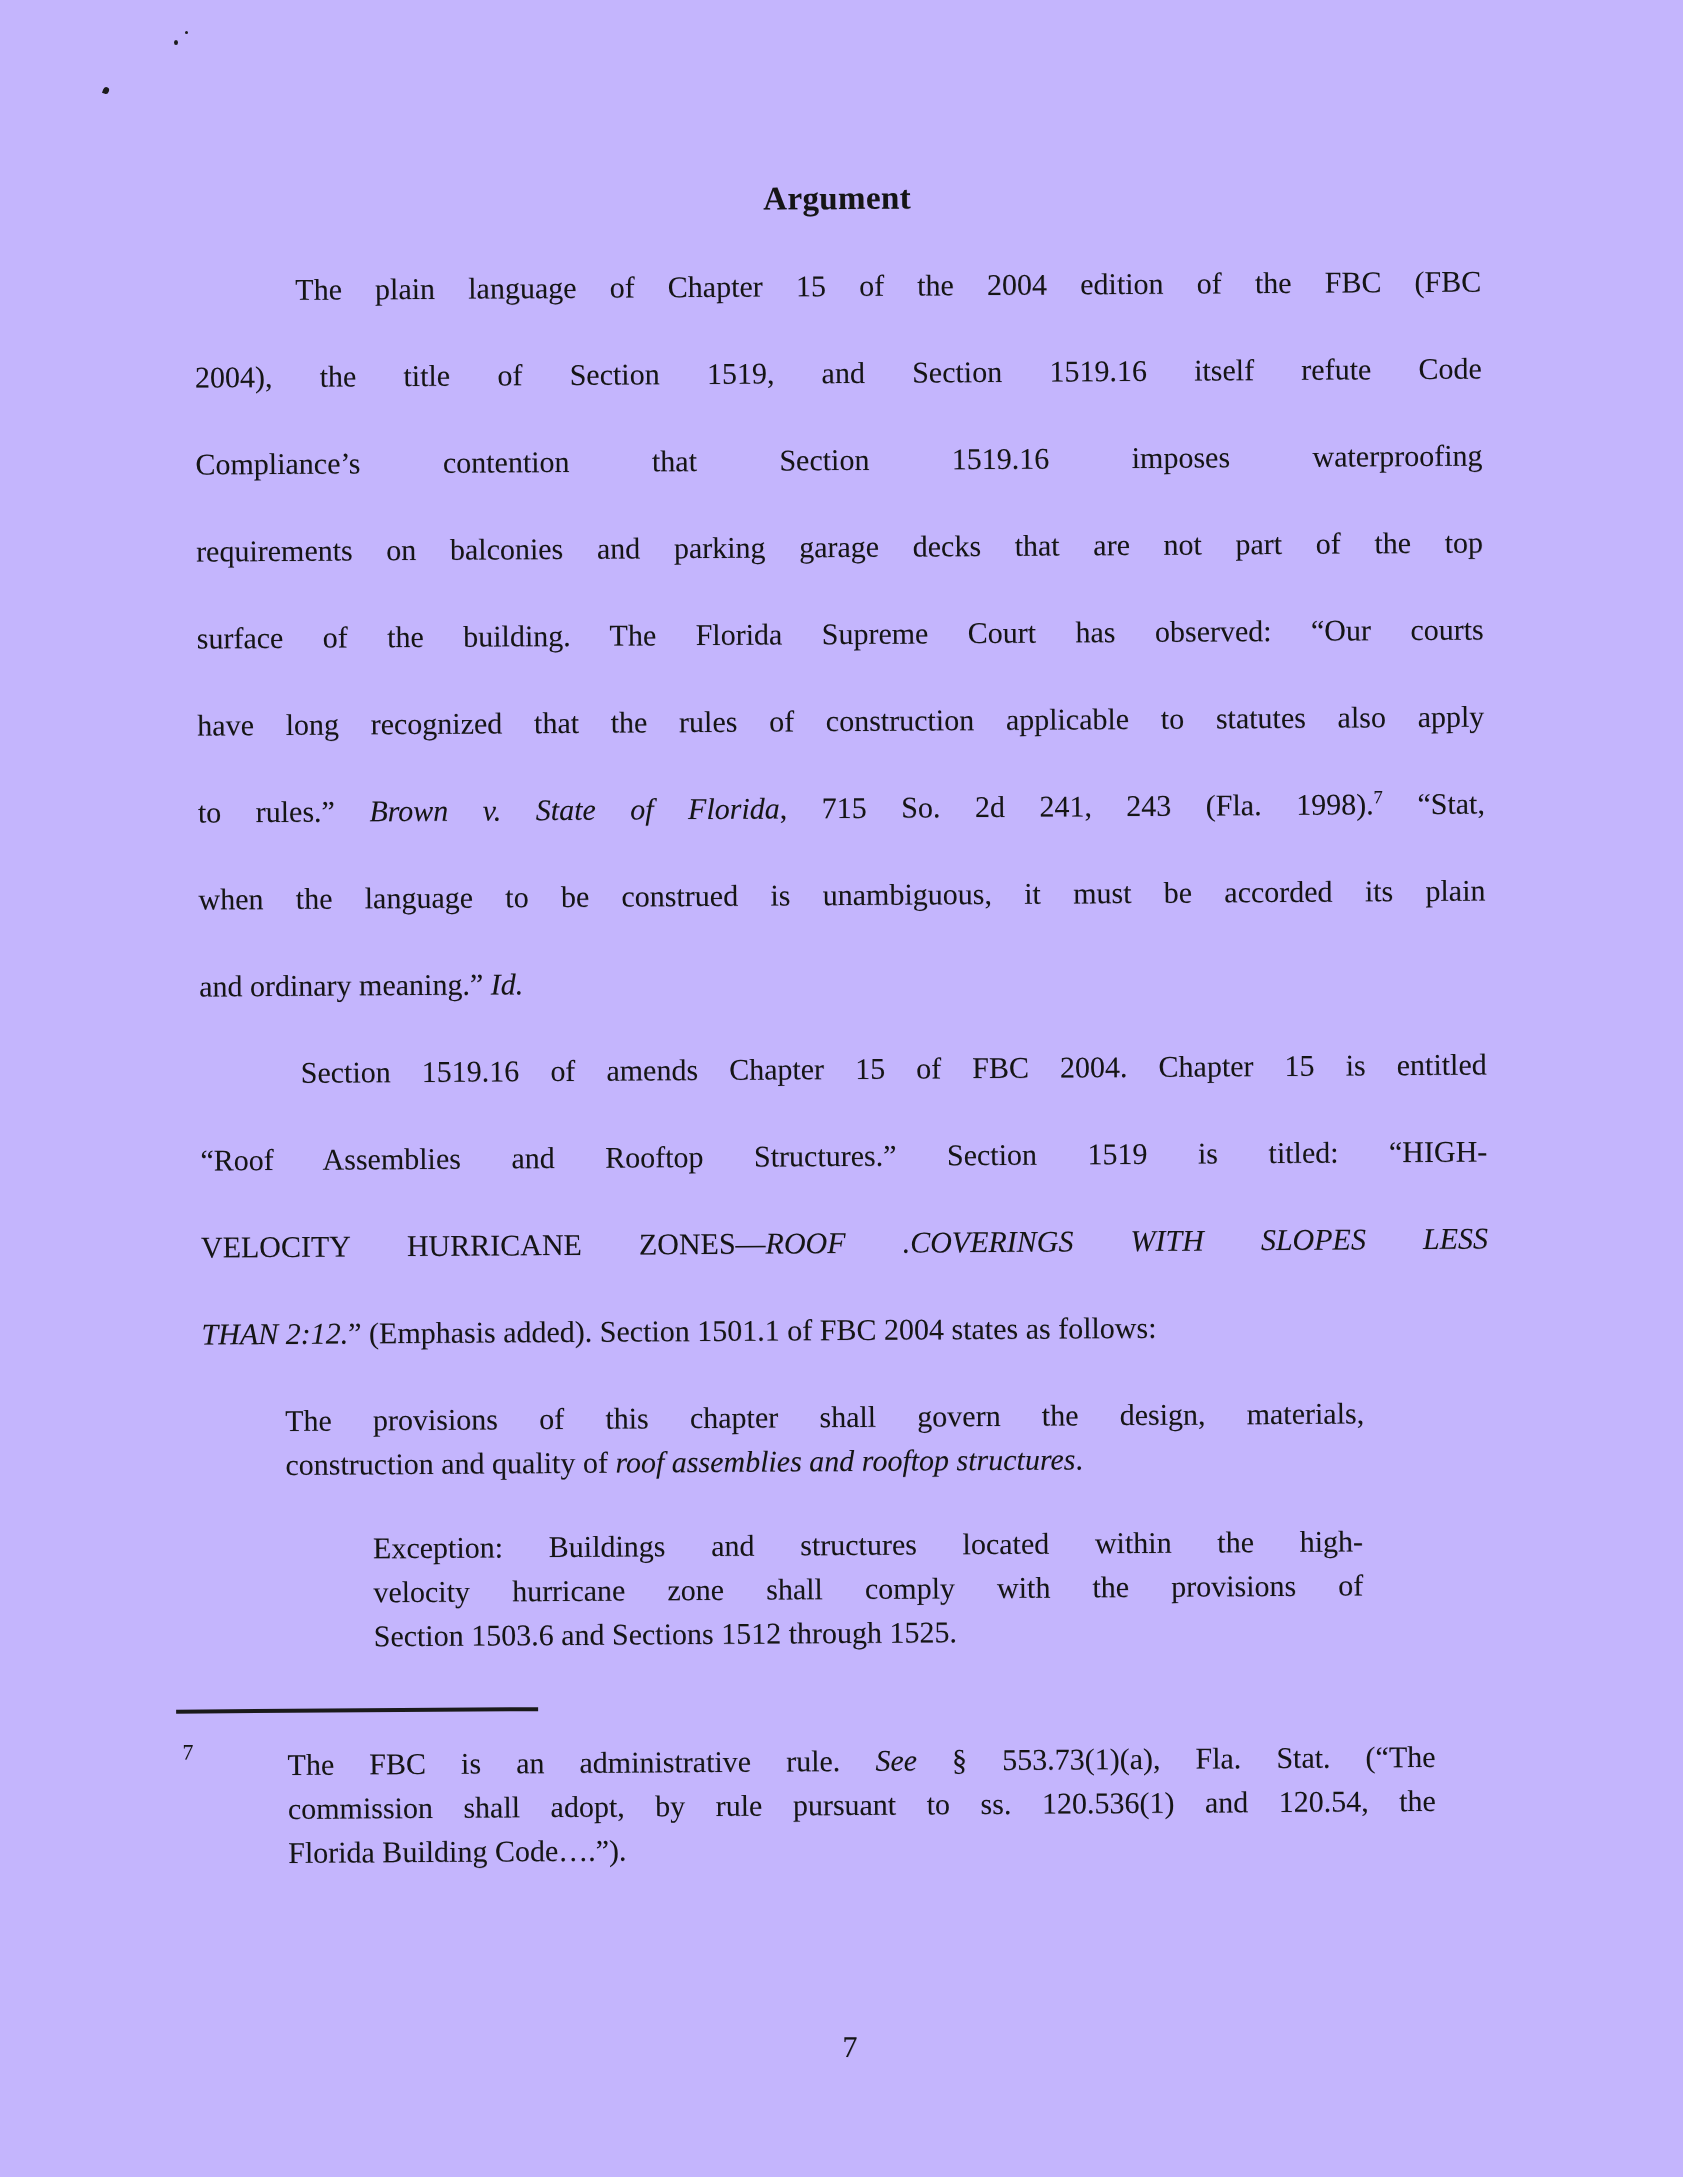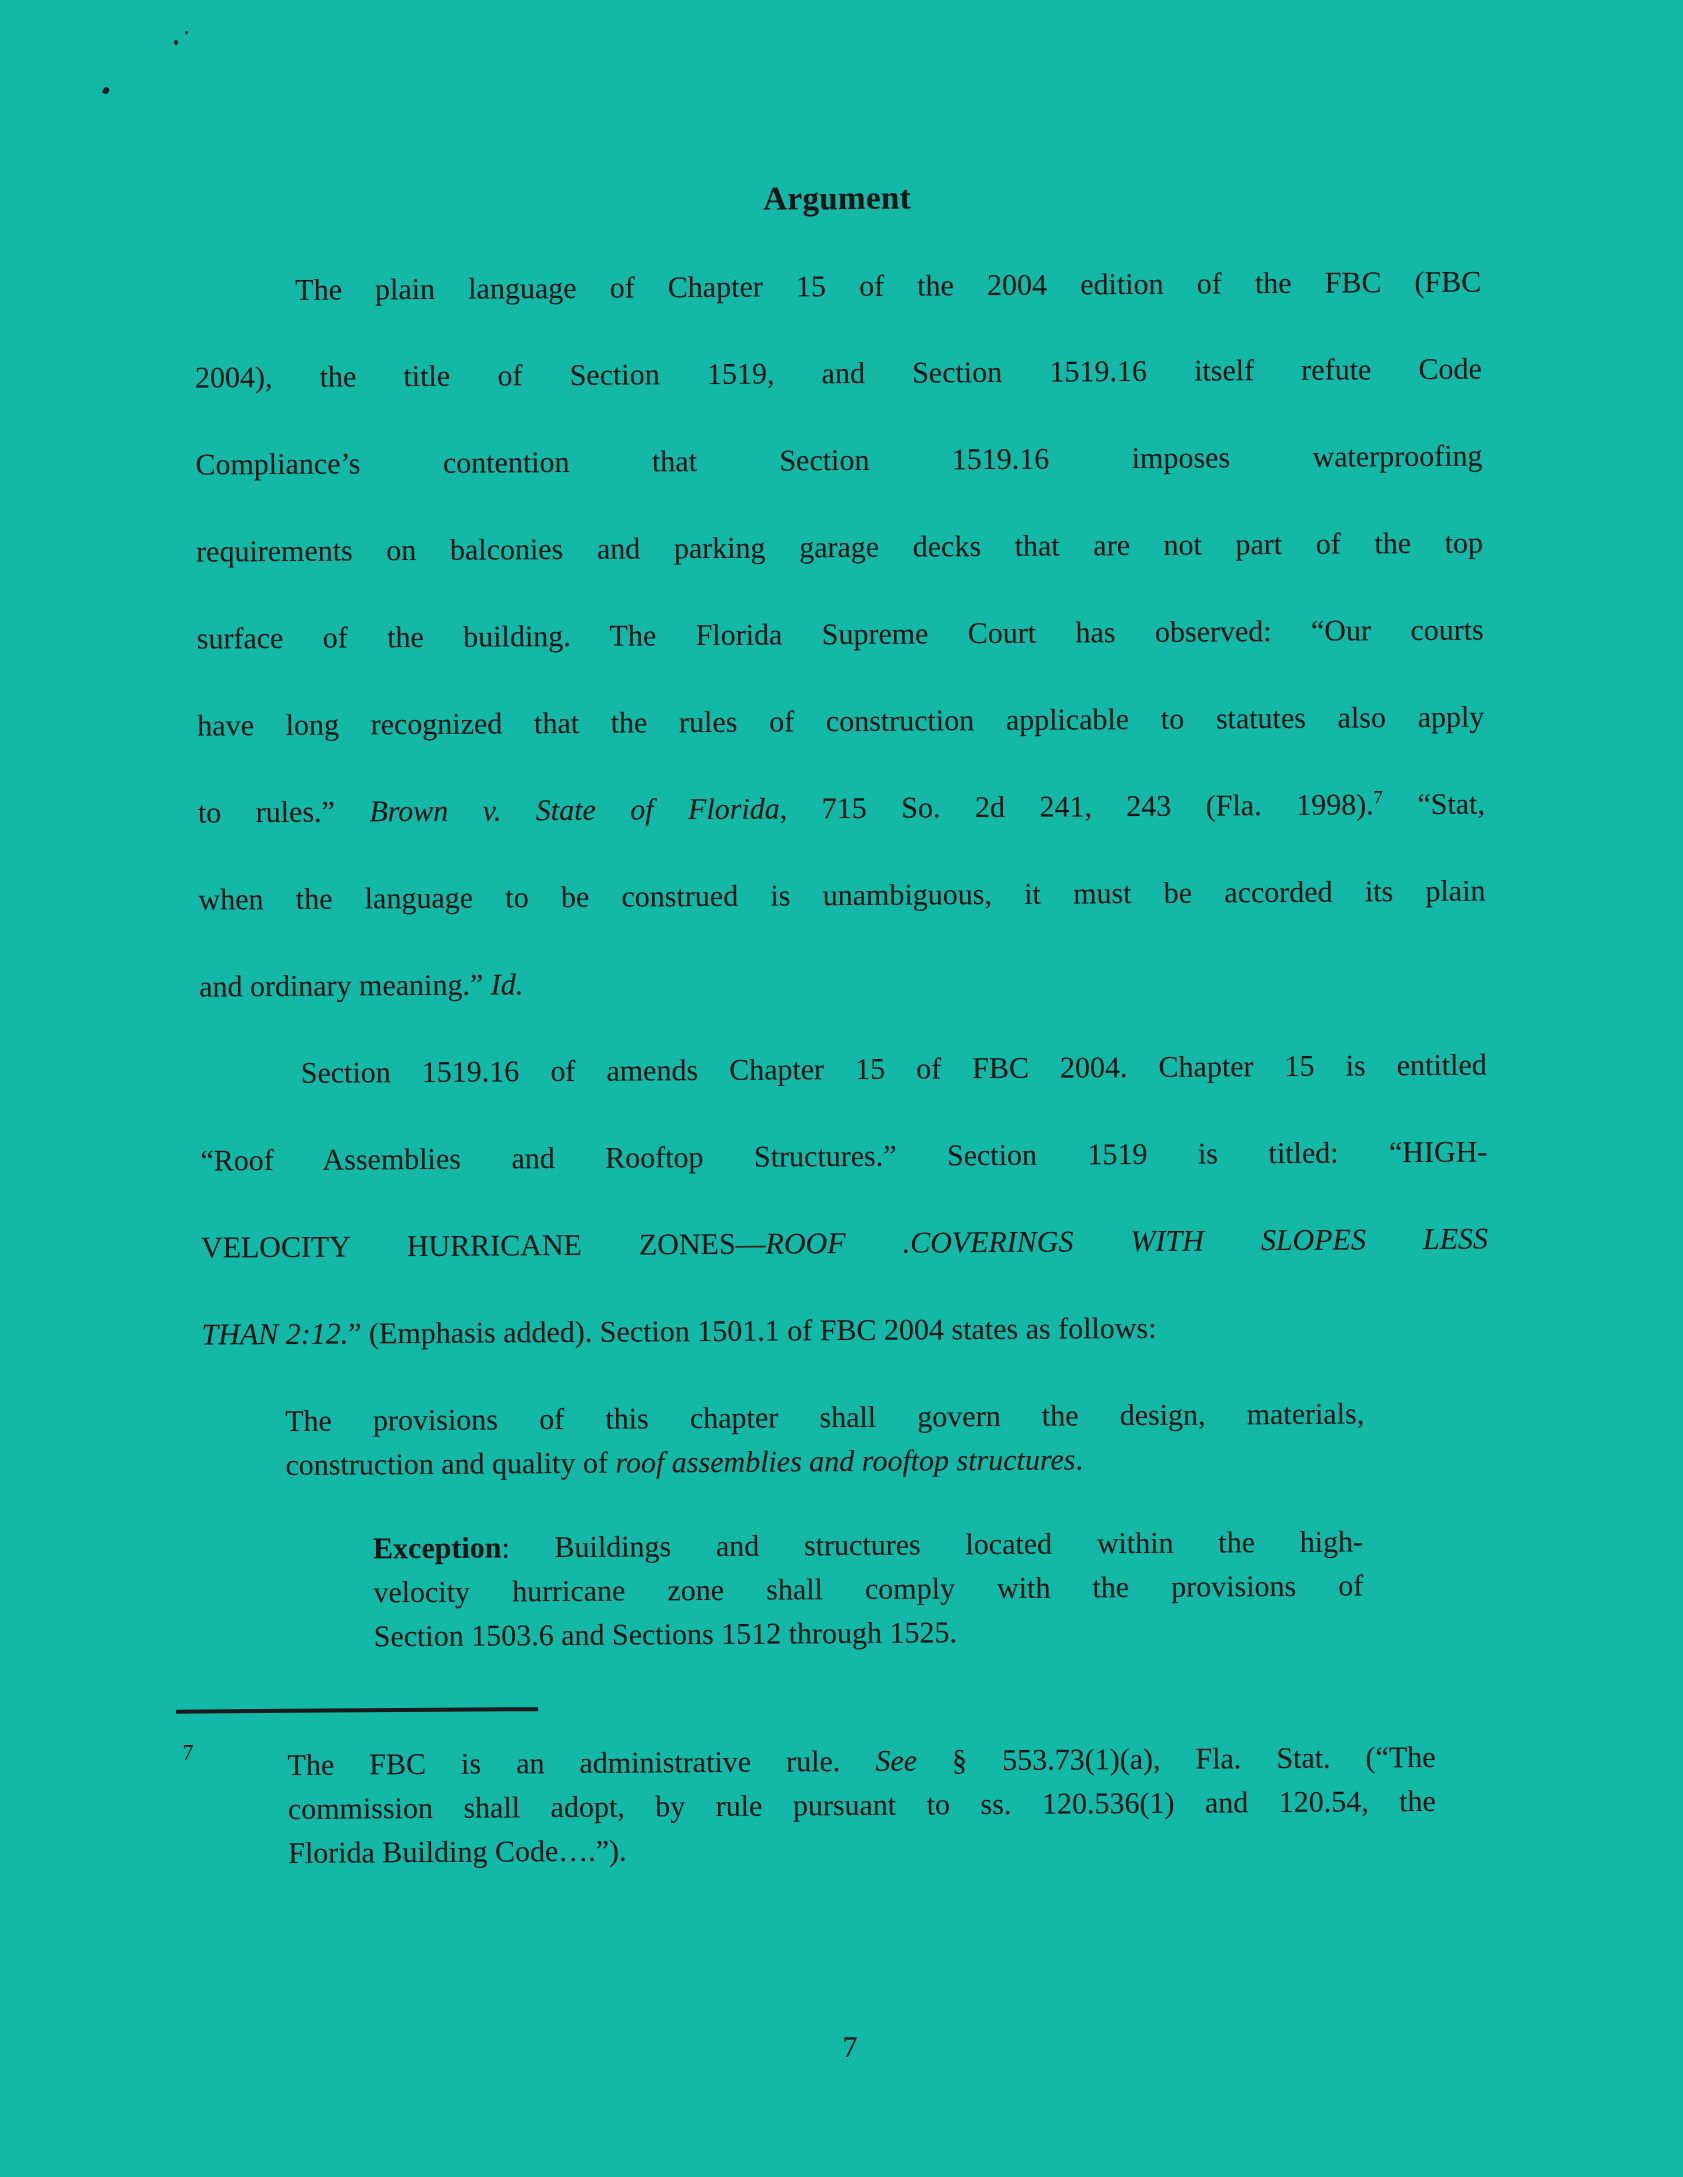--- a/index.html
+++ b/index.html
@@ -4,21 +4,21 @@
 <style>
   html, body {
     margin: 0;
     padding: 0;
     background: #e9e9e9;
   }
   .page {
     position: relative;
     width: 1683px;
     height: 2177px;
-    background: #14b8a6;
+    background: #c4b5fd;
     overflow: hidden;
     font-family: "Liberation Serif", "DejaVu Serif", serif;
     color: #151515;
     text-shadow: 0.3px 0.3px 0 rgba(20,20,20,0.22);
   }
   .content {
     position: absolute;
     left: 198px;
     top: 0;
     width: 1287px;
@@ -36,21 +36,21 @@
   .para { font-size: 30px; }
   .para .line { line-height: 87px; }
   .single .line { line-height: 44px; }
   .line { text-align: left; }
   .line.j {
     text-align: justify;
     text-align-last: justify;
   }
   .line.ind { text-indent: 101px; }
   span.i { font-style: italic; }
-  span.b { font-weight: bold; }
+  span.b { font-weight: normal; }
   span.sup {
     vertical-align: super;
     font-size: 0.62em;
     line-height: 0;
   }
   .p1 { margin-top: 20px; }
   .quote {
     margin-left: 83px;
     width: 1079px;
     margin-top: 22px;

